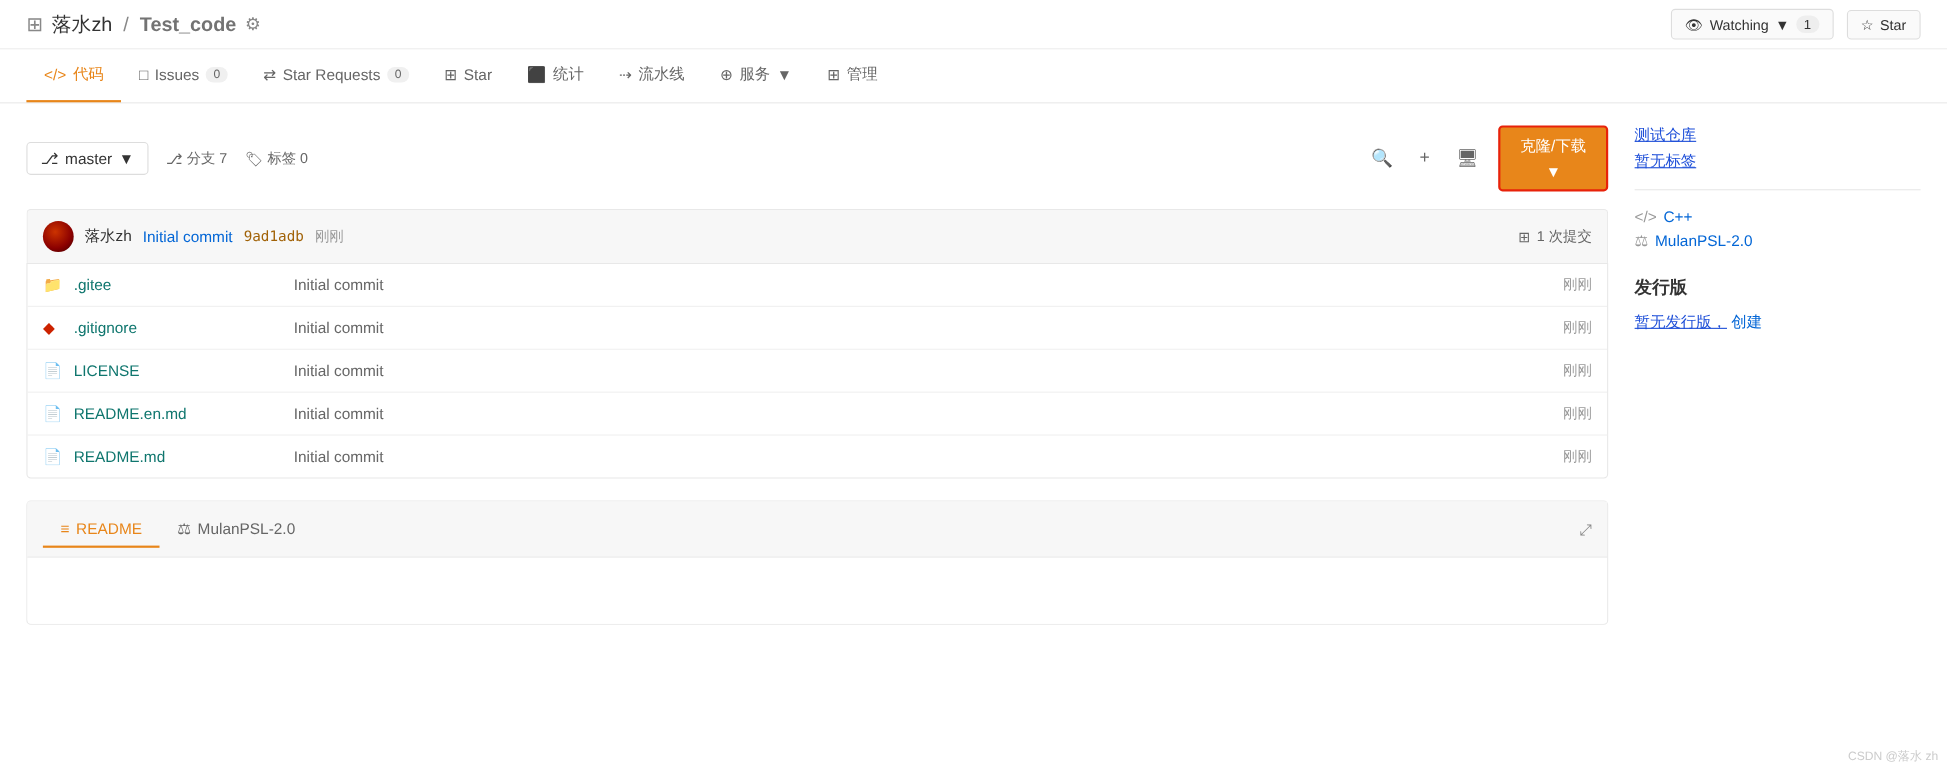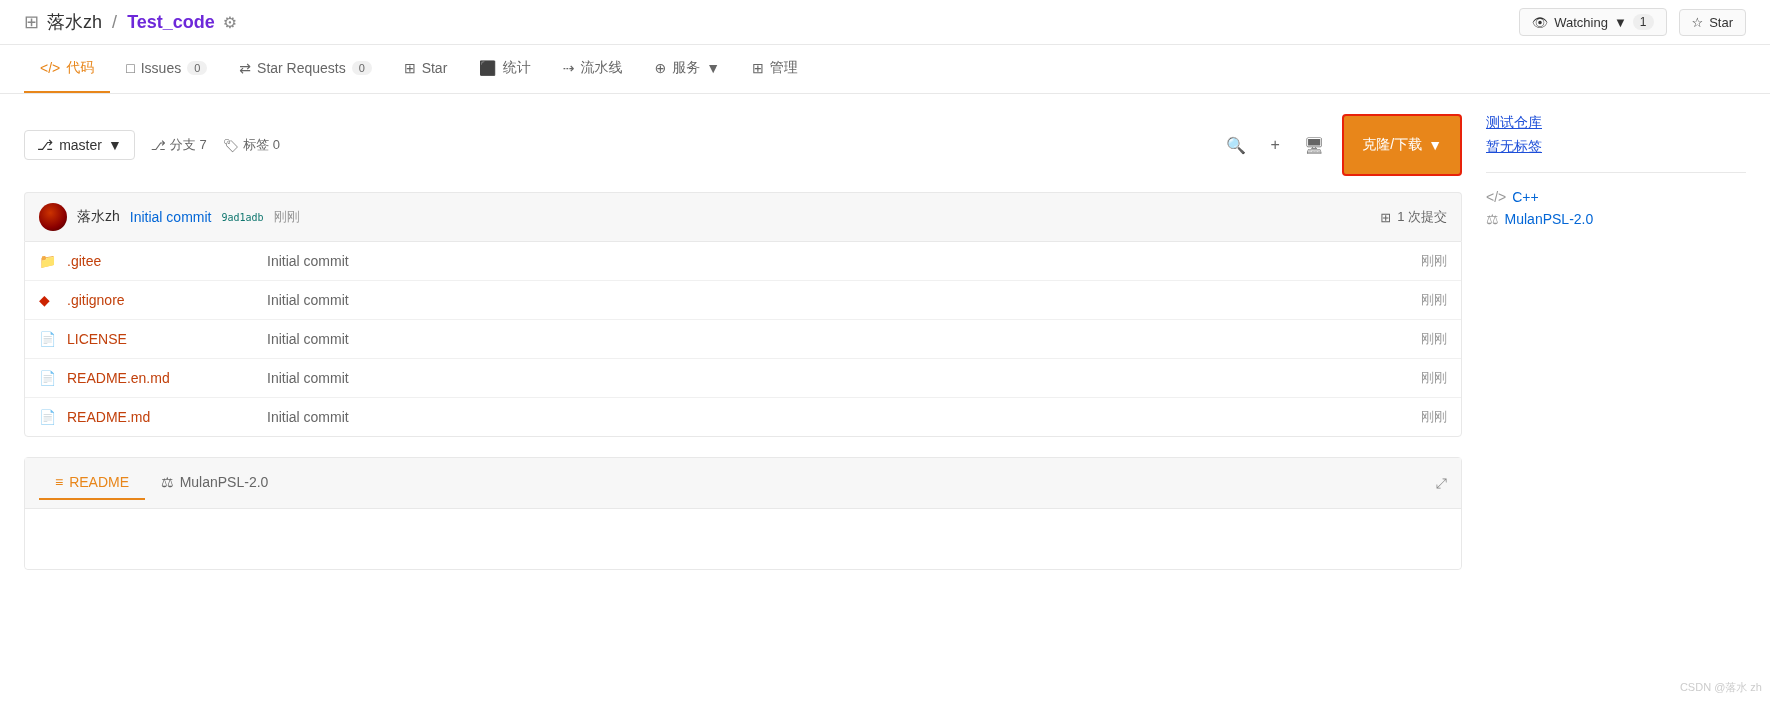--- a/index.html
+++ b/index.html
@@ -24,21 +24,21 @@
     .repo-icon {
       color: #888;
       font-size: 18px;
     }
     .repo-owner {
       color: #333;
       text-decoration: none;
     }
     .repo-separator { color: #888; margin: 0 2px; }
     .repo-name {
-      color: #6d28d9;
+      color: #737373;
       font-weight: 600;
       text-decoration: none;
     }
     .settings-icon { color: #888; font-size: 16px; cursor: pointer; }
 
     .header-actions {
       display: flex;
       align-items: center;
       gap: 12px;
     }
@@ -153,29 +153,30 @@
       border: none;
       cursor: pointer;
       color: #666;
       font-size: 16px;
       padding: 4px 6px;
     }
     .clone-btn {
       display: flex;
       align-items: center;
       gap: 6px;
-      padding: 20px 18px;
+      padding: 8px 18px;
       background: #e8861a;
       color: #fff;
       border: none;
       border-radius: 4px;
       cursor: pointer;
       font-size: 14px;
       font-weight: 500;
       border: 2px solid #e8220a;
+      flex-direction: column;
     }
 
     
     .commit-bar {
       display: flex;
       align-items: center;
       justify-content: space-between;
       padding: 10px 14px;
       background: #f7f7f7;
       border: 1px solid #e8e8e8;
@@ -188,21 +189,21 @@
       gap: 10px;
     }
     .avatar-img {
       width: 28px;
       height: 28px;
       border-radius: 50%;
       background: radial-gradient(circle at 40% 35%, #cc3300 0%, #8B0000 60%, #3a0000 100%);
     }
     .commit-username { color: #333; font-weight: 500; font-size: 14px; }
     .commit-message { color: #0366d6; font-size: 14px; cursor: pointer; }
-    .commit-hash { color: #0f766e; font-size: 10px; font-family: monospace; }
+    .commit-hash { color: #a16207; font-size: 13px; font-family: monospace; }
     .commit-time { color: #999; font-size: 13px; }
     .commit-bar-right {
       display: flex;
       align-items: center;
       gap: 6px;
       color: #666;
       font-size: 13px;
     }
 
     
@@ -213,21 +214,21 @@
       border-collapse: collapse;
     }
     .file-row {
       display: flex;
       align-items: center;
       padding: 10px 14px;
       border-bottom: 1px solid #f0f0f0;
     }
     .file-row:last-child { border-bottom: none; }
     .file-icon { width: 20px; color: #666; margin-right: 8px; font-size: 14px; }
-    .file-name { flex: 0 0 200px; color: #c2410c; cursor: pointer; font-size: 14px; }
+    .file-name { flex: 0 0 200px; color: #0f766e; cursor: pointer; font-size: 14px; }
     .file-commit { flex: 1; color: #666; font-size: 14px; }
     .file-time { color: #999; font-size: 13px; }
 
     
     .readme-section {
       margin-top: 20px;
       border: 1px solid #e8e8e8;
       border-radius: 4px;
     }
     .readme-tabs {
@@ -488,19 +489,26 @@
       <a class="sidebar-link">
         <span style="color:#999;">&lt;/&gt;</span>
         <span class="blue">C++</span>
       </a>
       <a class="sidebar-link">
         <span style="color:#999;">⚖</span>
         <span class="blue">MulanPSL-2.0</span>
       </a>
     </div>
 
+    <div class="sidebar-section releases-section">
+      <div class="sidebar-title">发行版</div>
+      <div>
+        <span class="sidebar-text" style="display:inline;">暂无发行版，</span>
+        <a class="sidebar-link" style="display:inline; margin:0;">创建</a>
+      </div>
+    </div>
 
 
   </div>
 
 </div>
 
 <div class="watermark">CSDN @落水 zh</div>
 
 </body></html>

